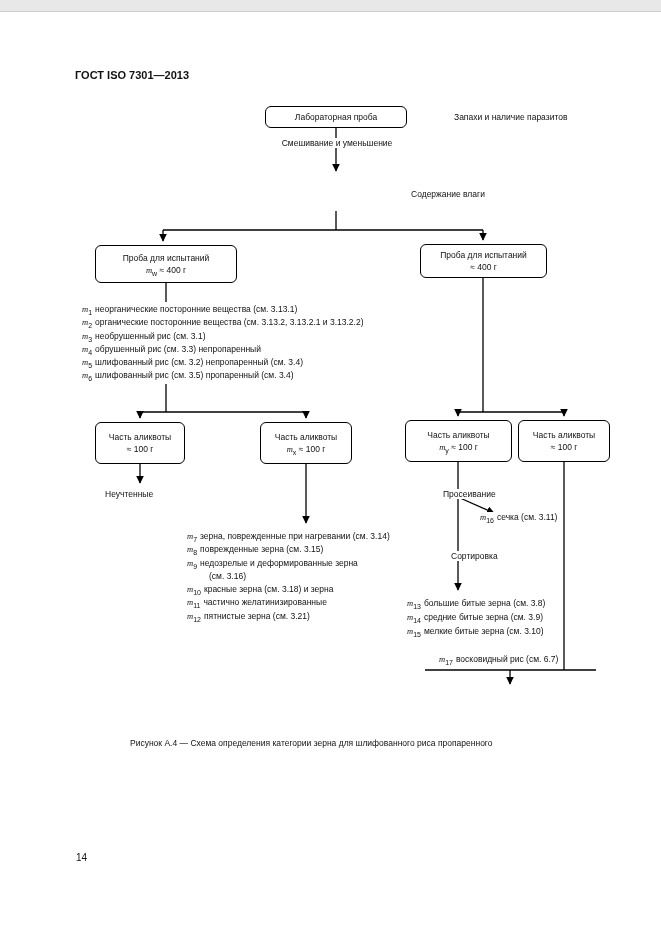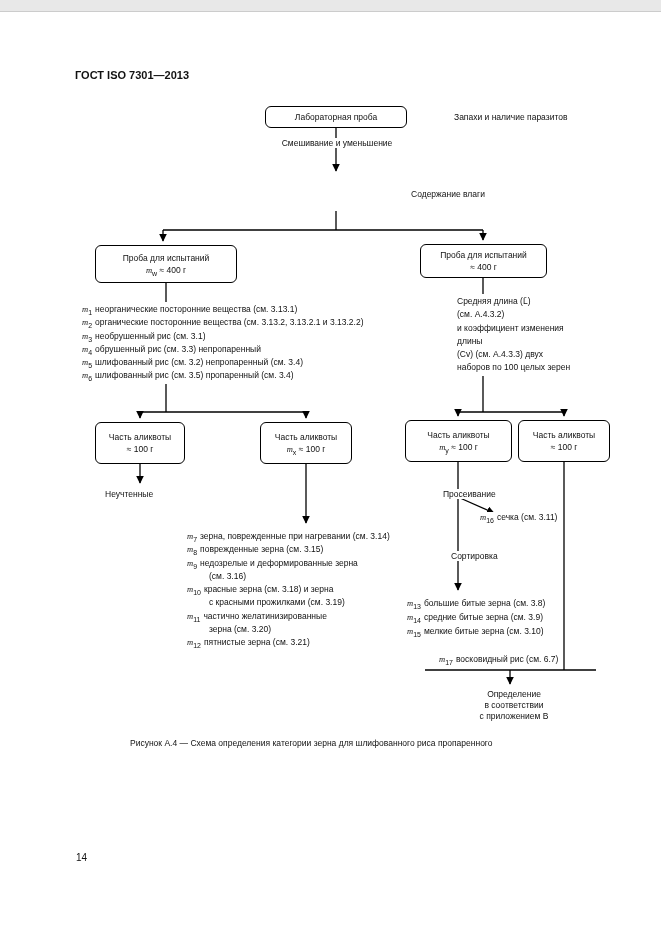--- a/index.html
+++ b/index.html
@@ -91,28 +91,20 @@
 
   <div class="list" style="left:80px;top:290px;">
     <div class="row"><i>m</i><sub>1</sub><span class="mtext">неорганические посторонние вещества (см. 3.13.1)</span></div>
     <div class="row"><i>m</i><sub>2</sub><span class="mtext">органические посторонние вещества (см. 3.13.2, 3.13.2.1 и 3.13.2.2)</span></div>
     <div class="row"><i>m</i><sub>3</sub><span class="mtext">необрушенный рис (см. 3.1)</span></div>
     <div class="row"><i>m</i><sub>4</sub><span class="mtext">обрушенный рис (см. 3.3) непропаренный</span></div>
     <div class="row"><i>m</i><sub>5</sub><span class="mtext">шлифованный рис (см. 3.2) непропаренный (см. 3.4)</span></div>
     <div class="row"><i>m</i><sub>6</sub><span class="mtext">шлифованный рис (см. 3.5) пропаренный (см. 3.4)</span></div>
   </div>
 
-  <div class="list" style="left:455px;top:282px;">
-    <div class="row">Средняя длина (L̄)</div>
-    <div class="row">(см. А.4.3.2)</div>
-    <div class="row">и коэффициент изменения</div>
-    <div class="row">длины</div>
-    <div class="row">(Сv) (см. А.4.3.3) двух</div>
-    <div class="row">наборов по 100 целых зерен</div>
-  </div>
 
   <div class="box" style="left:95px;top:410px;width:90px;height:42px;">
     <div>Часть аликвоты</div>
     <div>≈ 100 г</div>
   </div>
   <div class="box" style="left:260px;top:410px;width:92px;height:42px;">
     <div>Часть аликвоты</div>
     <div><i>m</i><sub>х</sub>&nbsp;<span>≈ 100 г</span></div>
   </div>
   <div class="box" style="left:405px;top:408px;width:107px;height:42px;">
@@ -128,33 +120,26 @@
   <div class="lbl" style="left:441px;top:477px;">Просеивание</div>
   <div class="lbl" style="left:478px;top:500px;"><i>m</i><sub>16</sub><span class="mtext">сечка (см. 3.11)</span></div>
   <div class="lbl" style="left:449px;top:539px;">Сортировка</div>
 
   <div class="list" style="left:185px;top:517px;">
     <div class="row"><i>m</i><sub>7</sub><span class="mtext">зерна, поврежденные при нагревании (см. 3.14)</span></div>
     <div class="row"><i>m</i><sub>8</sub><span class="mtext">поврежденные зерна (см. 3.15)</span></div>
     <div class="row"><i>m</i><sub>9</sub><span class="mtext">недозрелые и деформированные зерна</span></div>
     <div class="row cont">(см. 3.16)</div>
     <div class="row"><i>m</i><sub>10</sub><span class="mtext">красные зерна (см. 3.18) и зерна</span></div>
-    <div class="row cont">с красными прожилками (см. 3.19)</div>
     <div class="row"><i>m</i><sub>11</sub><span class="mtext">частично желатинизированные</span></div>
-    <div class="row cont">зерна (см. 3.20)</div>
     <div class="row"><i>m</i><sub>12</sub><span class="mtext">пятнистые зерна (см. 3.21)</span></div>
   </div>
 
   <div class="list" style="left:405px;top:583px;">
     <div class="row tall"><i>m</i><sub>13</sub><span class="mtext">большие битые зерна (см. 3.8)</span></div>
     <div class="row tall"><i>m</i><sub>14</sub><span class="mtext">средние битые зерна (см. 3.9)</span></div>
     <div class="row tall"><i>m</i><sub>15</sub><span class="mtext">мелкие битые зерна (см. 3.10)</span></div>
   </div>
 
   <div class="lbl" style="left:437px;top:642px;"><i>m</i><sub>17</sub><span class="mtext">восковидный рис (см. 6.7)</span></div>
 
-  <div class="det">
-    <div>Определение</div>
-    <div>в соответствии</div>
-    <div>с приложением В</div>
-  </div>
 
 </div>
 
 </body></html>

